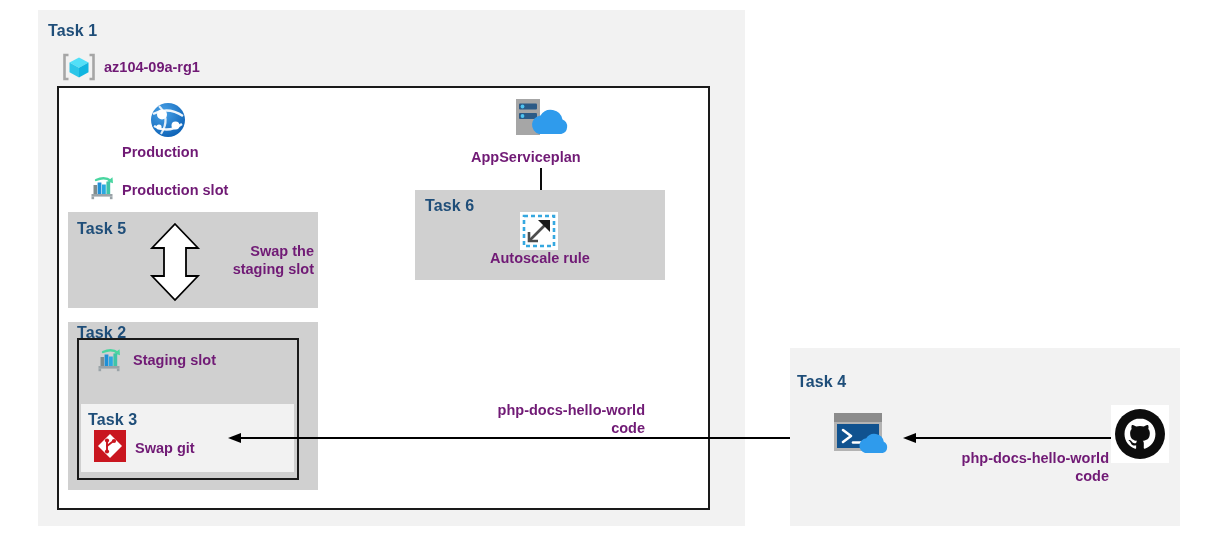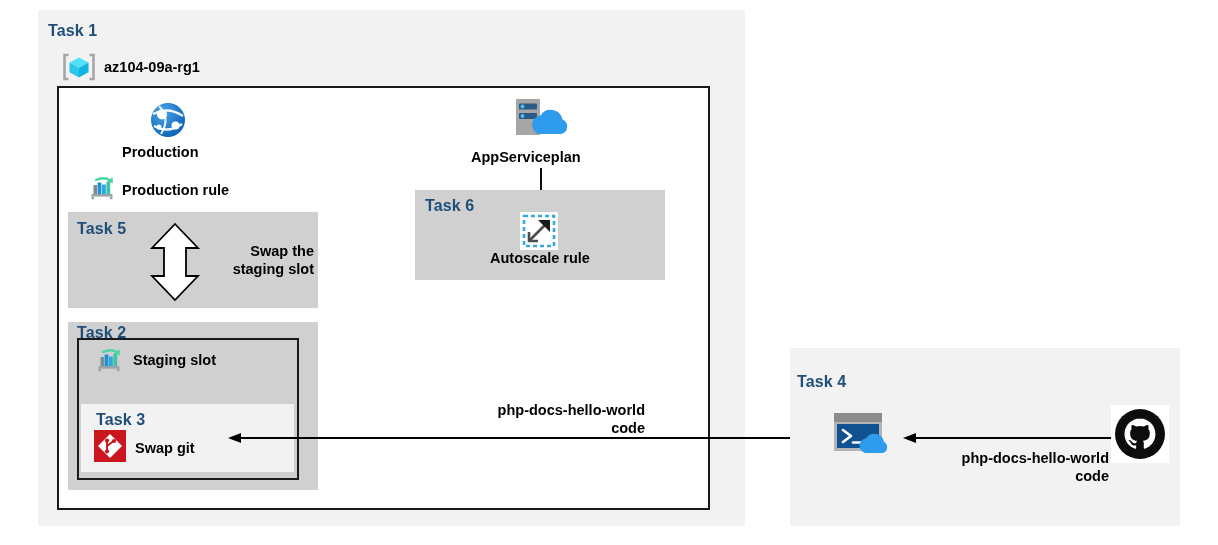--- a/index.html
+++ b/index.html
@@ -51,21 +51,21 @@
   .task-label{
     color:#1f4e79;
     font-weight:bold;
     font-size:16px;
     letter-spacing:.1px;
     white-space:nowrap;
   }
 
   
   .node-label{
-    color:#000000;
+    color:#701a75;
     font-weight:bold;
     font-size:14.5px;
     white-space:nowrap;
     line-height:1.25;
   }
   .node-label.wrap{white-space:normal;text-align:right;}
 
   
   .icon{display:block;}
 </style>
@@ -115,21 +115,21 @@
       <polygon points="24.5,4.3 25,10.2 19.3,8.3" fill="#49d6a0"></polygon>
       <rect x="5.5" y="12" width="3.6" height="9" fill="#7f8c8d"></rect>
       <rect x="9.6" y="9.5" width="3.8" height="11.5" fill="#1f8fd6"></rect>
       <rect x="14" y="11.5" width="3.8" height="9.5" fill="#2aa8e0"></rect>
       <rect x="18.4" y="8.5" width="3.8" height="12.5" fill="#3fc4a8"></rect>
       <rect x="3.5" y="21" width="21" height="2.6" fill="#9aa3a8"></rect>
       <rect x="3.5" y="23.6" width="2.6" height="2.6" fill="#9aa3a8"></rect>
       <rect x="21.9" y="23.6" width="2.6" height="2.6" fill="#9aa3a8"></rect>
     </svg>
   </div>
-  <div class="abs node-label" style="left:122px;top:181px;">Production rule</div>
+  <div class="abs node-label" style="left:122px;top:181px;">Production slot</div>
 
   <div class="abs task5-box"></div>
   <div class="abs task-label" style="left:77px;top:220px;">Task 5</div>
   <div class="abs" style="left:148px;top:222px;width:54px;height:80px;">
     <svg class="icon" width="54" height="80" viewBox="0 0 54 80">
       <polygon points="27,2 50,26 38,26 38,54 50,54 27,78 4,54 16,54 16,26 4,26" fill="#ffffff" stroke="#000000" stroke-width="1.8" stroke-linejoin="miter"></polygon>
     </svg>
   </div>
   <div class="abs node-label wrap" style="left:204px;top:242px;width:110px;text-align:right;"><span>Swap the</span><br><span>staging slot</span></div>
 
@@ -146,21 +146,21 @@
       <rect x="14" y="11.5" width="3.8" height="9.5" fill="#2aa8e0"></rect>
       <rect x="18.4" y="8.5" width="3.8" height="12.5" fill="#3fc4a8"></rect>
       <rect x="3.5" y="21" width="21" height="2.6" fill="#9aa3a8"></rect>
       <rect x="3.5" y="23.6" width="2.6" height="2.6" fill="#9aa3a8"></rect>
       <rect x="21.9" y="23.6" width="2.6" height="2.6" fill="#9aa3a8"></rect>
     </svg>
   </div>
   <div class="abs node-label" style="left:133px;top:351px;">Staging slot</div>
 
   <div class="abs task3-box"></div>
-  <div class="abs task-label" style="left:88px;top:411px;margin-left:8px;">Task 3</div>
+  <div class="abs task-label" style="left:88px;top:411px;">Task 3</div>
   <div class="abs" style="left:94px;top:430px;width:32px;height:32px;">
     <svg class="icon" width="32" height="32" viewBox="0 0 32 32">
       <rect x="0" y="0" width="32" height="32" fill="#c9161f"></rect>
       <polygon points="16,4 28,16 16,28 4,16" fill="#ffffff"></polygon>
       <g stroke="#c9161f" stroke-width="1.9" fill="none" stroke-linecap="round">
         <line x1="13" y1="10.5" x2="13" y2="21.5"></line>
         <line x1="13" y1="16" x2="19.5" y2="11"></line>
       </g>
       <circle cx="13" cy="10.5" r="2.1" fill="#c9161f"></circle>
       <circle cx="13" cy="21.5" r="2.1" fill="#c9161f"></circle>

